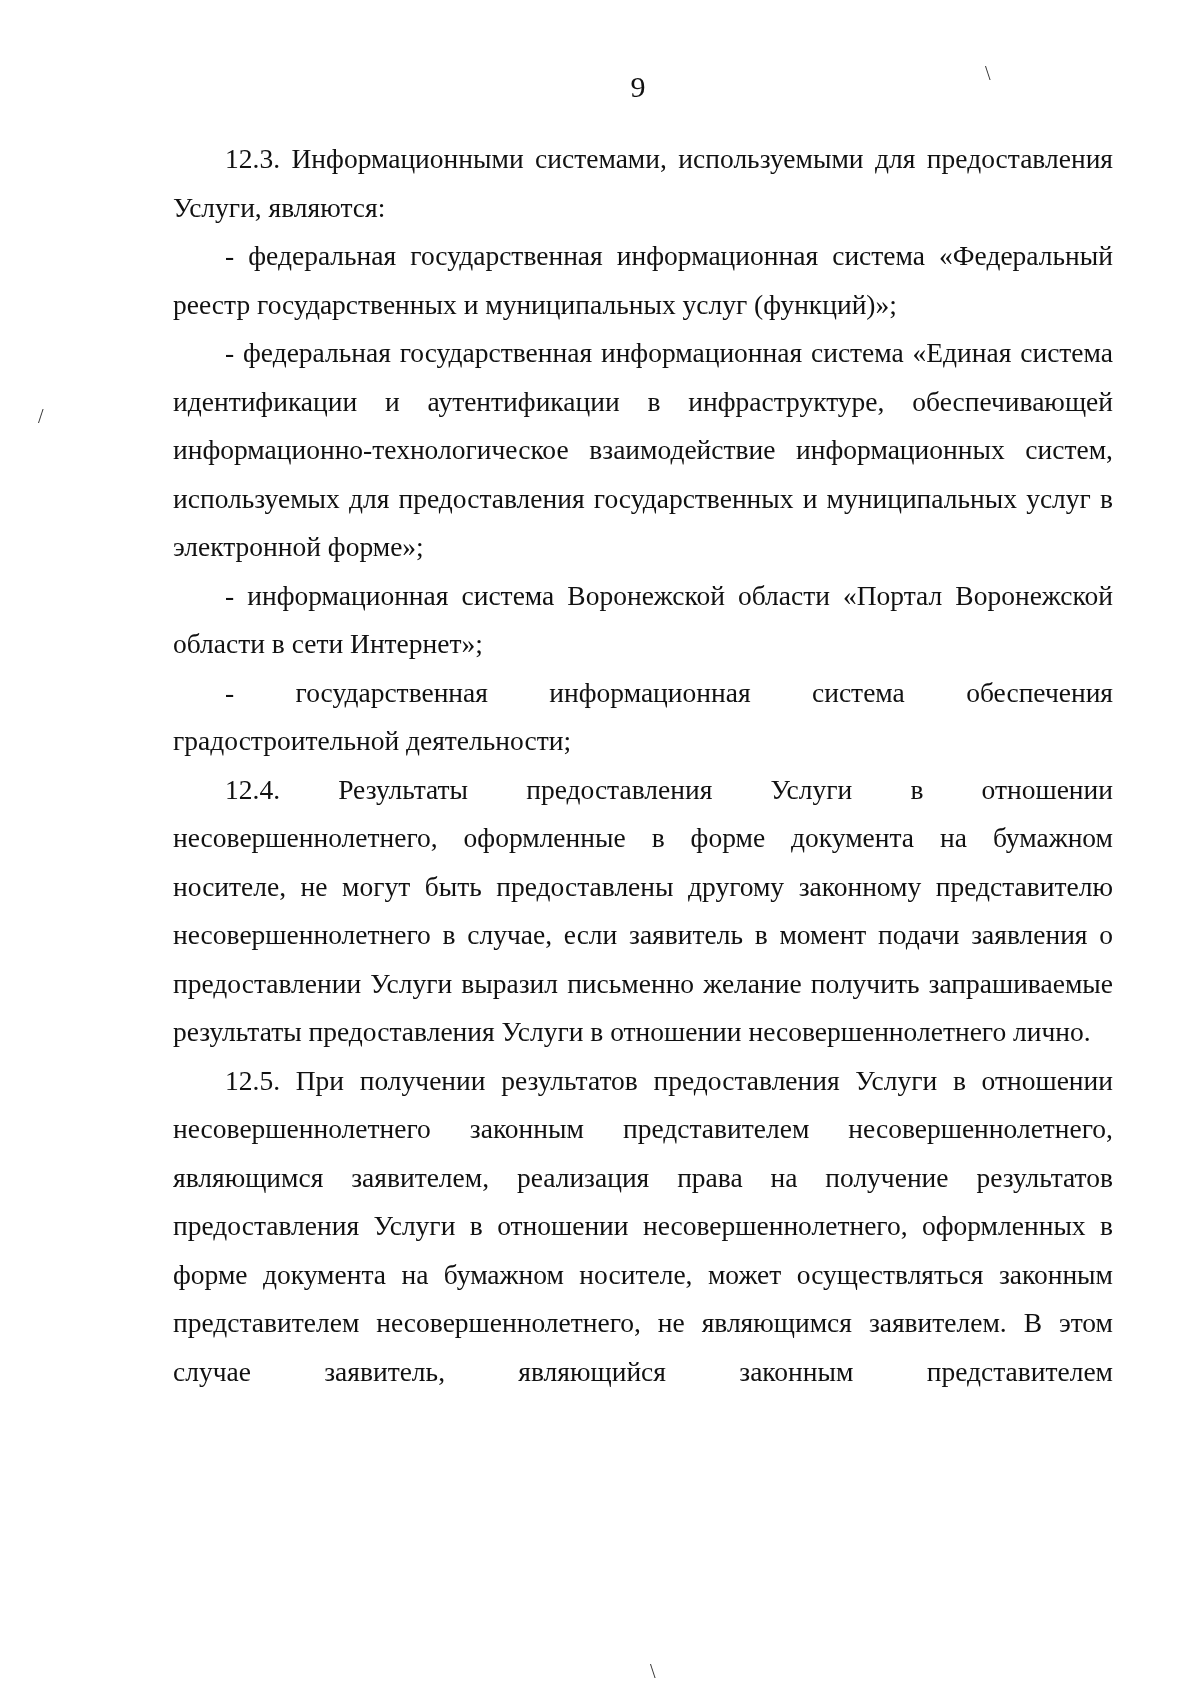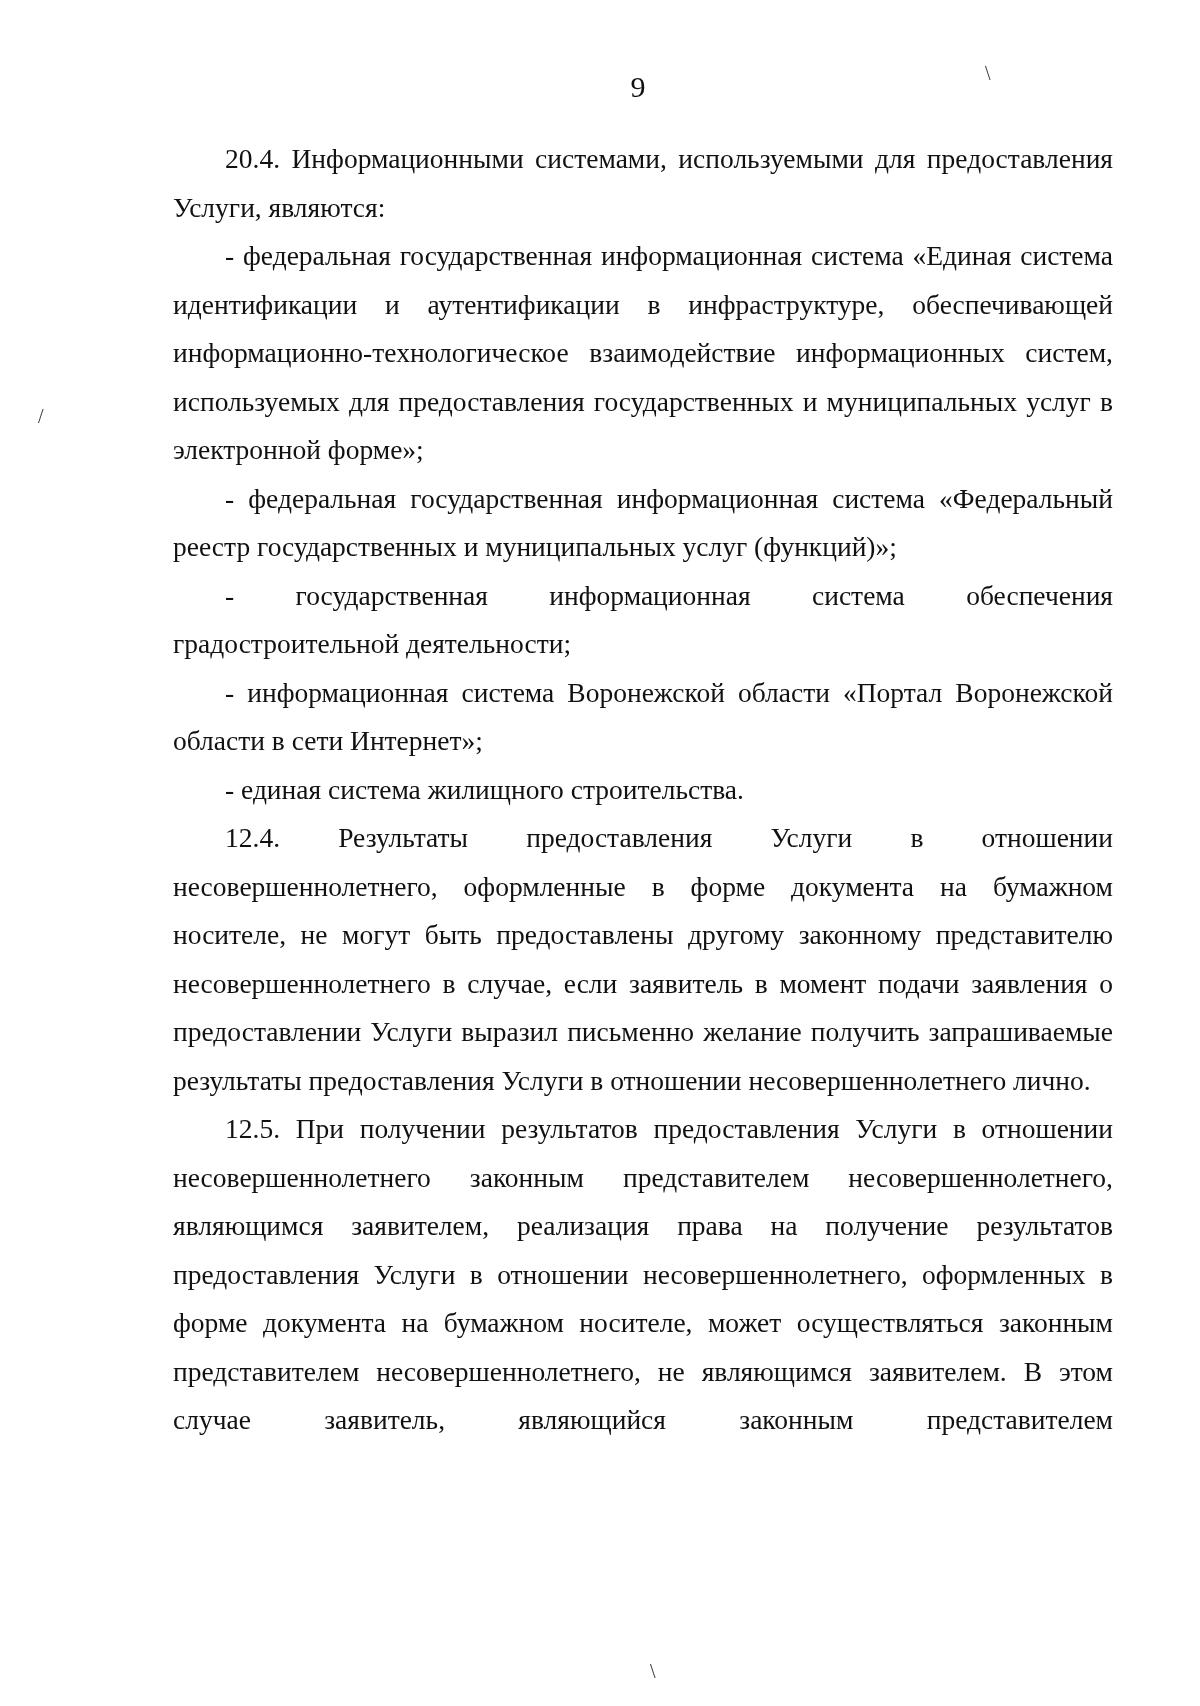--- a/index.html
+++ b/index.html
@@ -26,22 +26,21 @@
 <body>
 
 <div class="page">
   <div class="page-number">9</div>
 
   <span class="mark" style="left:985px;top:62px;">\</span>
   <span class="mark" style="left:38px;top:405px;">/</span>
   <span class="mark" style="left:650px;top:1660px;">\</span>
 
   <div class="body">
-    <p class="para indent">20.4. Информационными системами, используемыми для предоставления Услуги, являются:</p>
+    <p class="para indent">12.3. Информационными системами, используемыми для предоставления Услуги, являются:</p>
+    <p class="para indent">- федеральная государственная информационная система «Федеральный реестр государственных и муниципальных услуг (функций)»;</p>
     <p class="para indent">- федеральная государственная информационная система «Единая система идентификации и аутентификации в инфраструктуре, обеспечивающей информационно-технологическое взаимодействие информационных систем, используемых для предоставления государственных и муниципальных услуг в электронной форме»;</p>
-    <p class="para indent">- федеральная государственная информационная система «Федеральный реестр государственных и муниципальных услуг (функций)»;</p>
+    <p class="para indent">- информационная система Воронежской области «Портал Воронежской области в сети Интернет»;</p>
     <p class="para indent">- государственная информационная система обеспечения градостроительной деятельности;</p>
-    <p class="para indent">- информационная система Воронежской области «Портал Воронежской области в сети Интернет»;</p>
-    <p class="para indent">- единая система жилищного строительства.</p>
     <p class="para indent">12.4. Результаты предоставления Услуги в отношении несовершеннолетнего, оформленные в форме документа на бумажном носителе, не могут быть предоставлены другому законному представителю несовершеннолетнего в случае, если заявитель в момент подачи заявления о предоставлении Услуги выразил письменно желание получить запрашиваемые результаты предоставления Услуги в отношении несовершеннолетнего лично.</p>
     <p class="para indent last-justify">12.5. При получении результатов предоставления Услуги в отношении несовершеннолетнего законным представителем несовершеннолетнего, являющимся заявителем, реализация права на получение результатов предоставления Услуги в отношении несовершеннолетнего, оформленных в форме документа на бумажном носителе, может осуществляться законным представителем несовершеннолетнего, не являющимся заявителем. В этом случае заявитель, являющийся законным представителем</p>
   </div>
 </div>
 
 </body></html>

